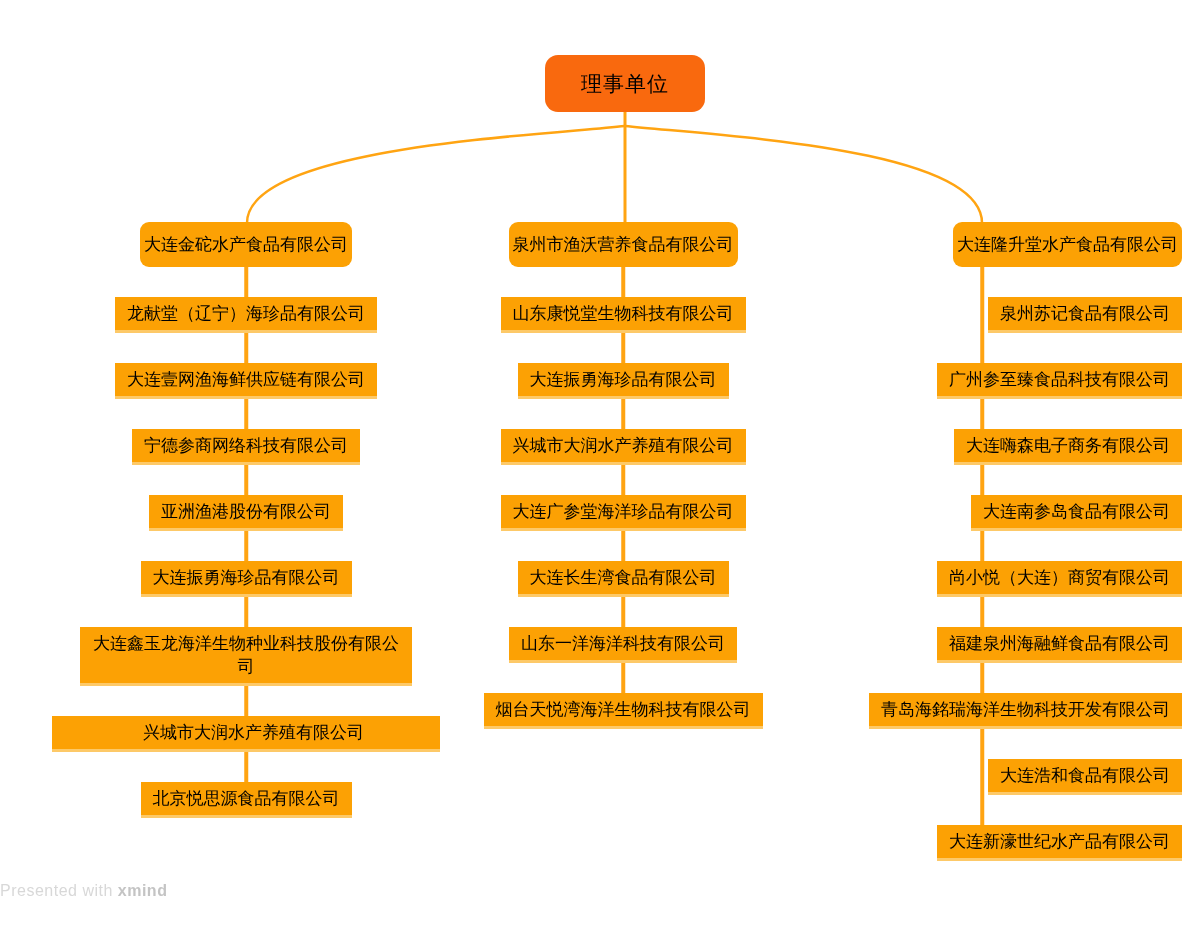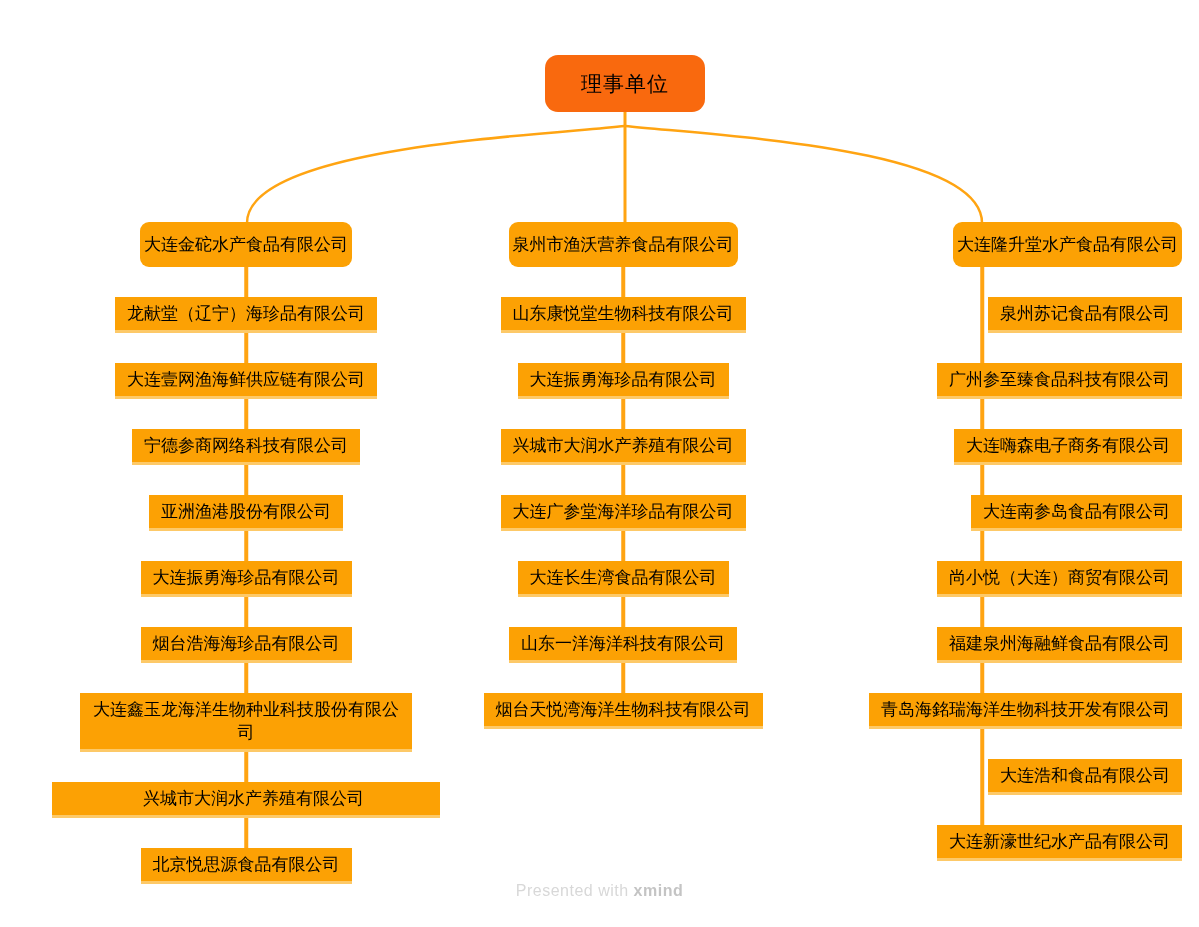--- a/index.html
+++ b/index.html
@@ -80,21 +80,21 @@
     font-size:17px;
     text-align:center;
     max-width:332px;
   }
   .sub-node.wide{min-width:388px;padding-left:27px;}
 
   .footer{
     position:absolute;
     left:0; top:882px;
     width:100%;
-    text-align:center;
+    text-align:left;
     font-size:16px;
     color:var(--footer-gray);
     letter-spacing:0.5px;
     z-index:2;
   }
   .footer .brand{
     font-weight:bold;
     color:var(--footer-brand);
   }
 </style>
@@ -113,21 +113,20 @@
     <span>理事单位</span>
   </div>
 
   <div class="branch-column col-0">
       <div class="head-node">大连金砣水产食品有限公司</div>
       <div class="sub-node">龙献堂（辽宁）海珍品有限公司</div>
       <div class="sub-node">大连壹网渔海鲜供应链有限公司</div>
       <div class="sub-node">宁德参商网络科技有限公司</div>
       <div class="sub-node">亚洲渔港股份有限公司</div>
       <div class="sub-node">大连振勇海珍品有限公司</div>
-      <div class="sub-node">烟台浩海海珍品有限公司</div>
       <div class="sub-node">大连鑫玉龙海洋生物种业科技股份有限公司</div>
       <div class="sub-node wide">兴城市大润水产养殖有限公司</div>
       <div class="sub-node">北京悦思源食品有限公司</div>
     </div>
   <div class="branch-column col-1">
       <div class="head-node">泉州市渔沃营养食品有限公司</div>
       <div class="sub-node">山东康悦堂生物科技有限公司</div>
       <div class="sub-node">大连振勇海珍品有限公司</div>
       <div class="sub-node">兴城市大润水产养殖有限公司</div>
       <div class="sub-node">大连广参堂海洋珍品有限公司</div>

